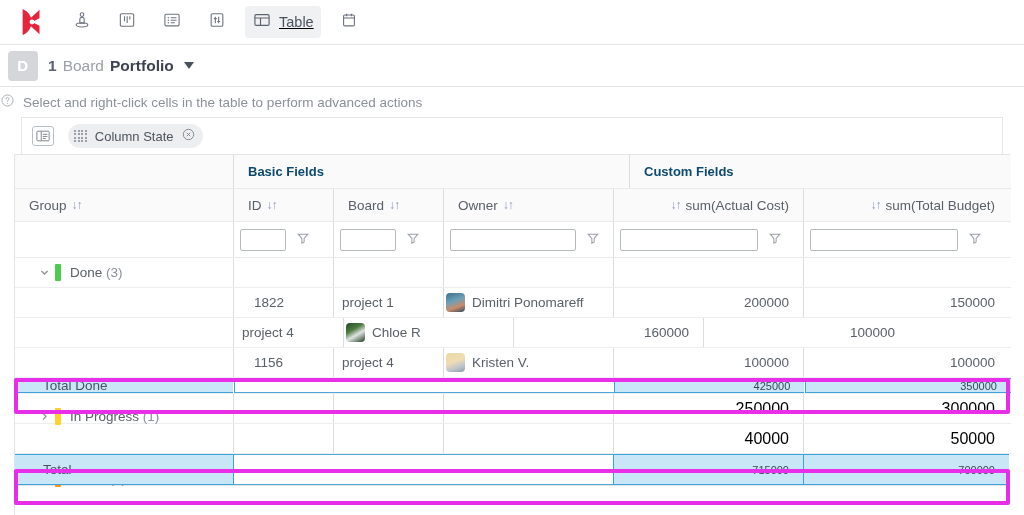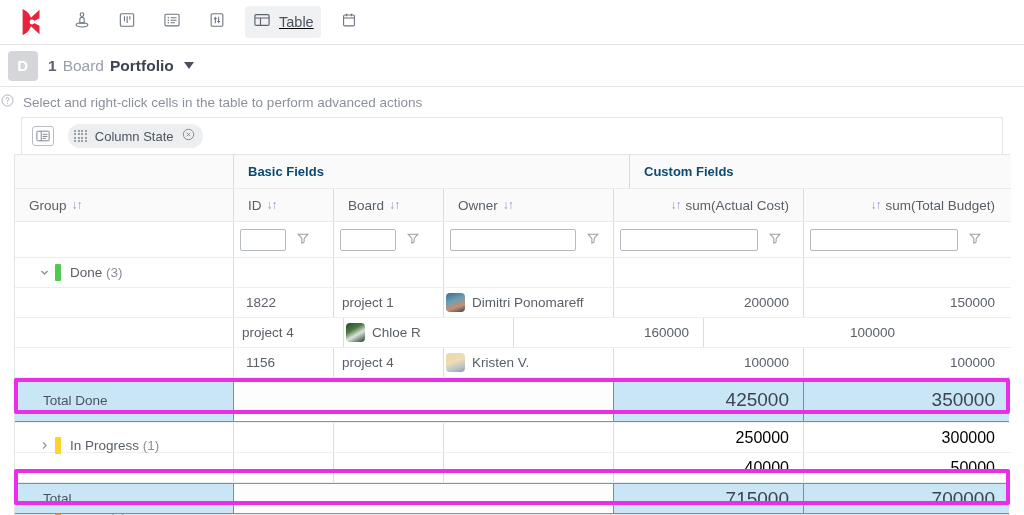--- a/index.html
+++ b/index.html
@@ -127,38 +127,38 @@
 
   .grprow { height: 30px; border-bottom: 1px solid #eceef0; background: #fff; }
   .grprow .cell { height: 100%; }
   .chev { width: 22px; display:flex; align-items:center; justify-content:center; cursor:pointer; }
   .colorbar { width: 6px; height: 17px; border-radius: 1px; margin-right: 9px; }
   .grplabel { font-size: 13.5px; color: #5a6068; }
   .grplabel .n { color:#8b9099; }
 
   .datarow { height: 30px; border-bottom: 1px solid #eceef0; background: #fff; }
   .datarow .cell { height: 100%; font-size: 13.5px; color: #5a6068; }
-  .c-id.dc { justify-content: flex-start; padding-left: 12px; }
+  .c-id.dc { justify-content: flex-start; padding-left: 20px; }
   .c-title.dc { justify-content: flex-start; padding-left: 8px; }
   .c-owner.dc { justify-content: flex-start; padding-left: 2px; gap: 7px; }
   .num { justify-content: flex-end; padding-right: 14px; }
 
   .avatar {
     width: 19px; height: 19px; border-radius: 4px; flex: none;
     background-size: cover; position: relative; overflow: hidden;
   }
 
   
   .totalrow { height: 30px; background: #fff; border-bottom: 1px solid #eceef0; }
   .sel { background: #c9e6f7; }
   .sel-white { background: #fdfdfd; border-top:1px solid #4aa8d8; border-bottom:1px solid #4aa8d8;}
   .sel-b { border-top: 1px solid #3ba3dc; border-bottom: 1px solid #3ba3dc; }
   .sel-div { border-left: 1px solid #3ba3dc; }
   .totallabel { font-size: 13.5px; color: #4a5260; padding-left: 28px; }
-  .totalnum { font-size: 19px; color: #3d4450; }
+  .totalnum { font-size: 11px; color: #3d4450; }
 
   
   .anno {
     position: absolute; border: 4px solid #e82ee8; border-radius: 2px;
     pointer-events: none; z-index: 20;
   }
 
   .scroll-left-stub {
     position:absolute; left: 14px; bottom: 0; width: 1px; height: 14px; background:#e3e5e8;
   }
@@ -429,21 +429,21 @@
       <div class="cell c-id dc vline">1156</div>
       <div class="cell c-title dc vline">project 4</div>
       <div class="cell c-owner dc vline">
         <span class="avatar" style="background:linear-gradient(160deg,#e8d9a8 0%,#f0dcb4 45%,#b9c3cc 75%,#8e9aa6 100%)"></span>
         <span>Kristen V.</span>
       </div>
       <div class="cell c-actual num vline">100000</div>
       <div class="cell c-budget num vline">100000</div>
     </div>
 
-    <div class="grow totalrow" id="total-done-row" style="height:45px;">
+    <div class="grow totalrow" id="total-done-row" style="height:16px;justify-content:space-between;">
       <div class="cell c-group sel sel-b totallabel">Total Done</div>
       <div class="cell sel-white sel-div" style="width:380px;"></div>
       <div class="cell c-actual num sel sel-b sel-div totalnum">425000</div>
       <div class="cell c-budget num sel sel-b sel-div totalnum">350000</div>
     </div>
 
     <div class="grow grprow">
       <div class="cell c-group" style="padding-left:18px;margin-top:8px;">
         <span class="chev">
           <svg width="11" height="11" viewBox="0 0 12 12" fill="none" stroke="#8b9099" stroke-width="1.35">

